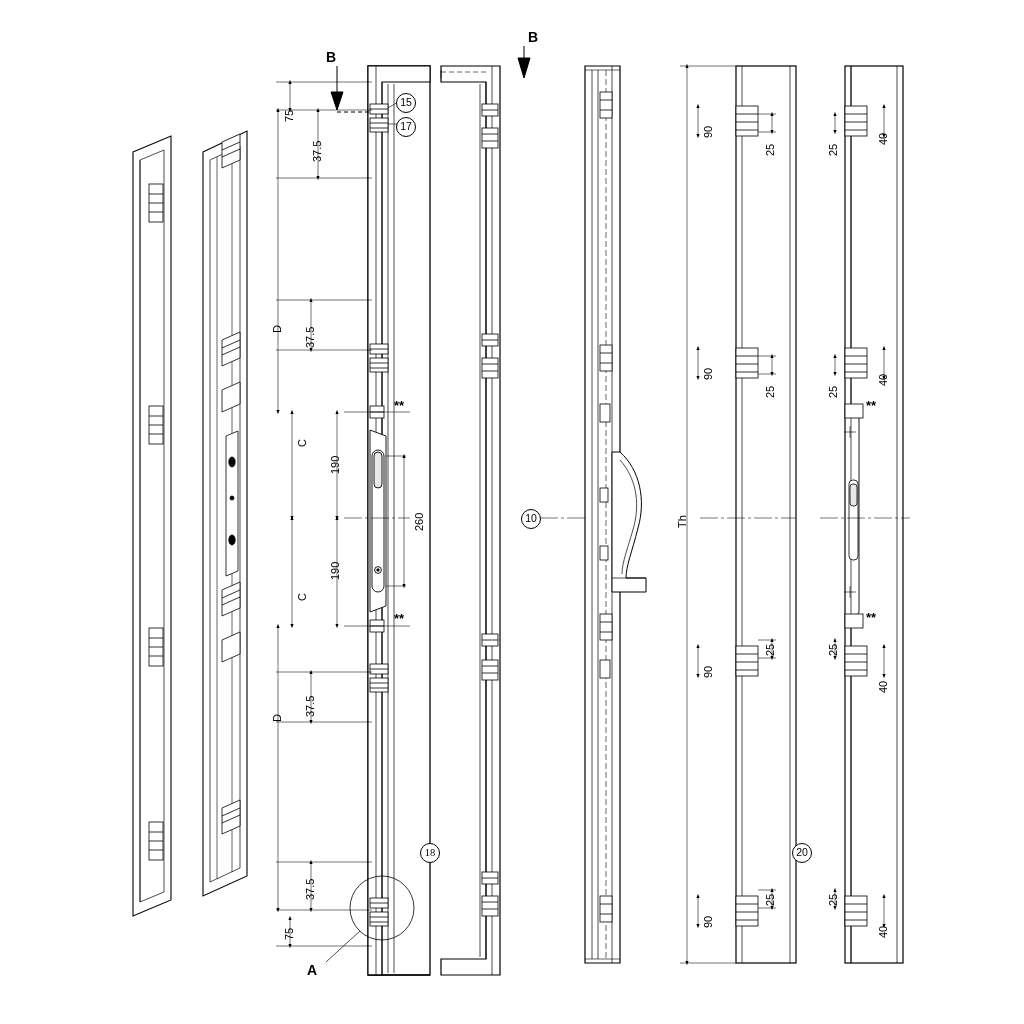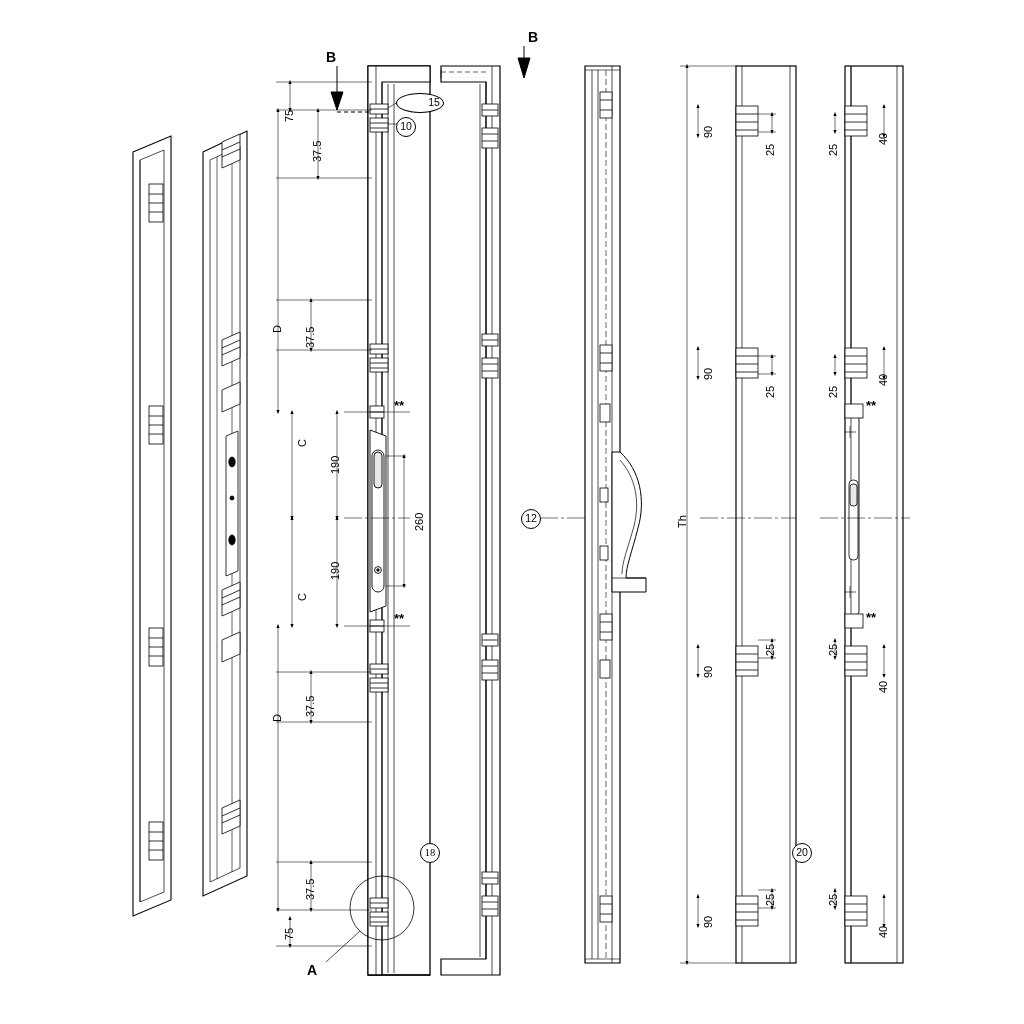--- a/index.html
+++ b/index.html
@@ -445,19 +445,19 @@
 
   <div class="lbl big" style="left:326px; top:52px;">B</div>
   <div class="lbl big" style="left:528px; top:32px;">B</div>
   <div class="lbl big" style="left:307px; top:965px;">A</div>
 
   <div class="lbl star" style="left:394px; top:400px;">**</div>
   <div class="lbl star" style="left:394px; top:613px;">**</div>
   <div class="lbl star" style="left:866px; top:400px;">**</div>
   <div class="lbl star" style="left:866px; top:612px;">**</div>
 
-  <div class="circlabel" style="left:396px; top:93px;padding-left:28px;">15</div>
-  <div class="circlabel" style="left:396px; top:117px;">10</div>
-  <div class="circlabel" style="left:521px; top:509px;">12</div>
+  <div class="circlabel" style="left:396px; top:93px;">15</div>
+  <div class="circlabel" style="left:396px; top:117px;">17</div>
+  <div class="circlabel" style="left:521px; top:509px;">10</div>
   <div class="circlabel" style="left:420px; top:843px;font-family:Liberation Serif, serif;">18</div>
   <div class="circlabel" style="left:792px; top:843px;">20</div>
 
 </div>
 
 </body></html>

